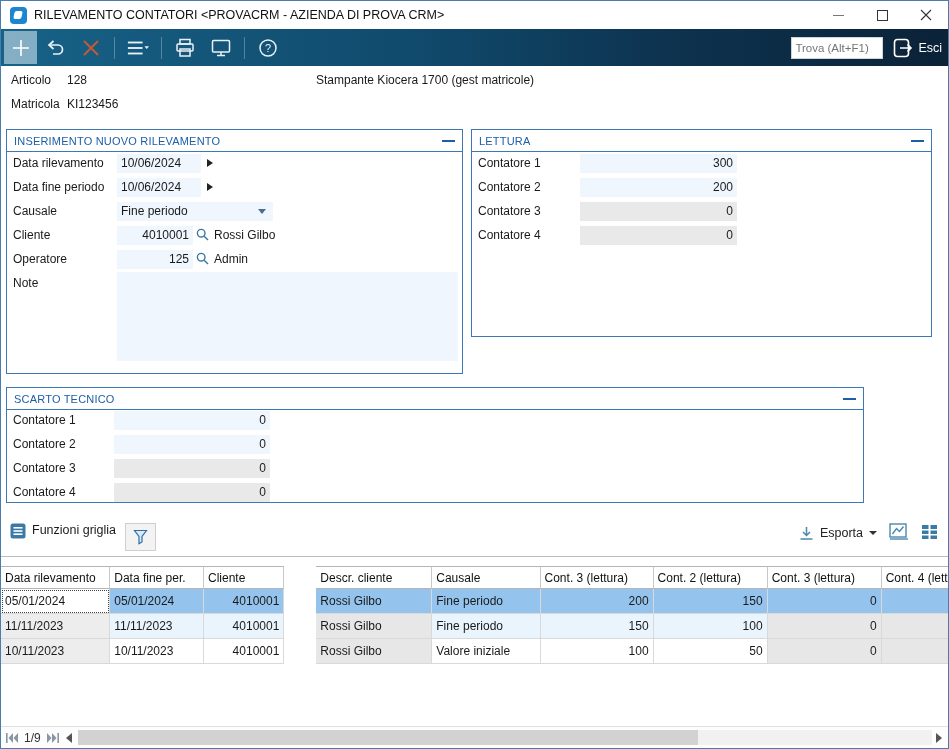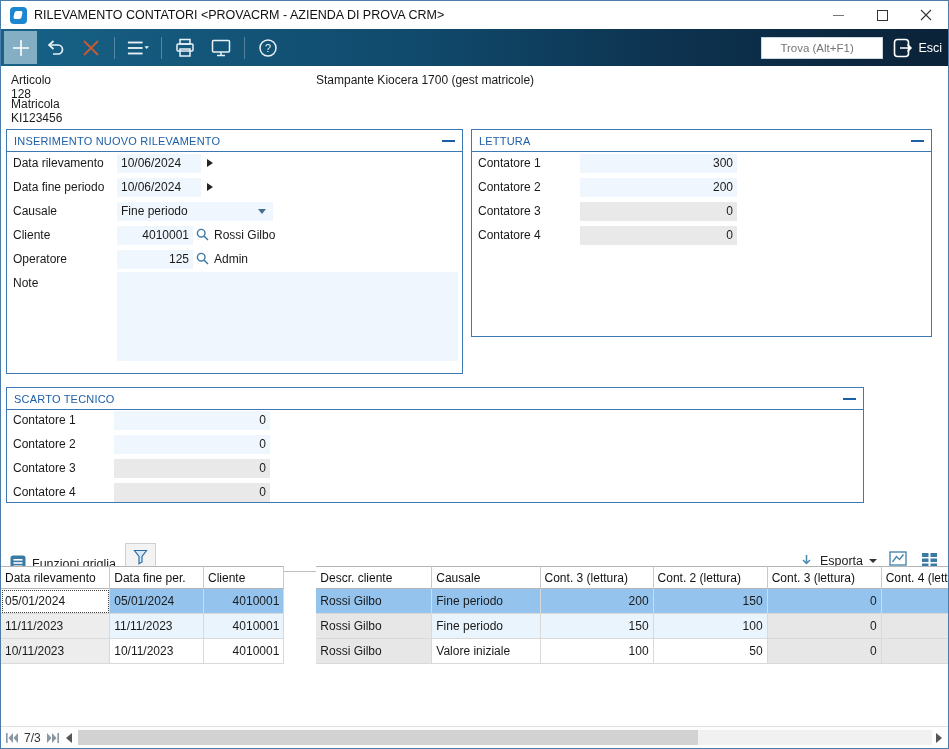--- a/index.html
+++ b/index.html
@@ -19,43 +19,43 @@
   .toolbar{position:absolute;left:0;top:28px;width:100%;height:37px;
     background:linear-gradient(90deg,#176287 0%,#10496b 45%,#0d3350 70%,#0b2237 100%);
     display:flex;align-items:center;color:#e9f1f6;}
   .tb-plus{width:33px;height:33px;margin-left:3px;background:rgba(222,238,248,0.55);
     display:flex;align-items:center;justify-content:center;}
   .tb-plus svg{display:block}
   .tb-ico{width:22px;height:22px;margin:0 7px;display:flex;align-items:center;justify-content:center;}
   .tb-sep{width:1px;height:22px;background:rgba(255,255,255,0.28);margin:0 5px;}
   .tb-right{margin-left:auto;display:flex;align-items:center;margin-right:6px;}
   .find-box{width:84px;height:20px;background:#fff;border:1px solid #cdd6dd;color:#333;
-    font-family:"Liberation Sans",sans-serif;font-size:11.5px;padding:0 18px;margin-right:10px;}
+    font-family:"Liberation Sans",sans-serif;font-size:11.5px;padding:0 3px;margin-right:10px;}
   .exit-btn{display:flex;align-items:center;gap:5px;color:#fff;font-size:12.5px;}
   
   .rec-header{position:absolute;left:1px;top:65px;width:946px;height:63px;background:#fff;}
-  .rec-row{position:absolute;display:flex;flex-direction:column;}
+  .rec-row{position:absolute;display:flex;}
   .rec-label{width:56px;color:#1a1a1a;}
   
   .panel{position:absolute;border:1px solid #3c78b4;background:#fff;box-sizing:border-box;}
   .panel-head{height:21px;border-bottom:1px solid #3c78b4;display:flex;align-items:center;padding:0 7px;}
   .panel-title{color:#1d5fa7;font-size:11px;letter-spacing:0.2px;}
   .panel-collapse{margin-left:auto;width:13px;height:2px;background:#1d5fa7;cursor:pointer;}
   .fld-label{position:absolute;left:6px;line-height:19px;}
   .fld{position:absolute;height:19px;background:#eff6fd;line-height:19px;box-sizing:border-box;}
   .fld.num{text-align:right;padding-right:4px;}
   .fld.txt{padding-left:4px;}
   .fld.disabled{background:#e9e9e9;}
   .date-arrow{position:absolute;width:0;height:0;border-top:4px solid transparent;border-bottom:4px solid transparent;border-left:6px solid #222;cursor:pointer;}
   .dd-caret{position:absolute;width:0;height:0;border-left:4.5px solid transparent;border-right:4.5px solid transparent;border-top:5px solid #4a6f8e;cursor:pointer;}
   .after-text{position:absolute;line-height:19px;}
   .lens{position:absolute;cursor:pointer;}
   .note-area{position:absolute;background:#eff6fd;}
   
-  .grid-toolbar{position:absolute;left:0;top:537px;width:100%;height:34px;display:flex;align-items:flex-end;background:#fff;border-bottom:1px solid #bdbdbd;box-sizing:border-box;}
+  .grid-toolbar{position:absolute;left:0;top:522px;width:100%;height:34px;display:flex;align-items:flex-start;background:#fff;border-bottom:1px solid #bdbdbd;box-sizing:border-box;}
   .fg-ico{margin:0 6px 0 9px;display:flex;}
   .fg-label{color:#1a1a1a;font-size:12.5px;}
   .filter-btn{width:29px;height:26px;margin-left:9px;background:#f3f3f3;border:1px solid #cfcfcf;display:flex;align-items:center;justify-content:center;cursor:pointer;}
   .gt-right{margin-left:auto;display:flex;align-items:center;margin-right:10px;gap:12px;}
   .esporta{display:flex;align-items:center;gap:6px;color:#222;cursor:pointer;font-size:12.5px;}
   .esporta .caret{width:0;height:0;border-left:4px solid transparent;border-right:4px solid transparent;border-top:4px solid #333;}
   
   .grid{position:absolute;left:0;top:565px;width:949px;overflow:hidden;}
   .trow{display:flex;width:960px;}
   .tcell{box-sizing:border-box;border-right:1px solid #d9d9d9;border-bottom:1px solid #d9d9d9;
@@ -348,21 +348,21 @@
   </div>
 
   <div class="pager">
     <span class="pg-ico" style="margin-left:5px;">
       <svg width="12" height="10" viewBox="0 0 12 10" fill="#8a97a3">
           <rect x="0" y="0" width="1.6" height="10"></rect>
           <path d="M7 0 L2.5 5 L7 10 Z"></path>
           <path d="M12 0 L7.5 5 L12 10 Z"></path>
         </svg>
     </span>
-    <span class="pg-text">7/3</span>
+    <span class="pg-text">1/9</span>
     <span class="pg-ico">
       <svg width="12" height="10" viewBox="0 0 12 10" fill="#8a97a3">
           <path d="M0 0 L4.5 5 L0 10 Z"></path>
           <path d="M5 0 L9.5 5 L5 10 Z"></path>
           <rect x="10.4" y="0" width="1.6" height="10"></rect>
         </svg>
     </span>
     <span class="scroll-arrow sa-left"></span>
     <div class="hscroll">
       <div class="hthumb"></div>

